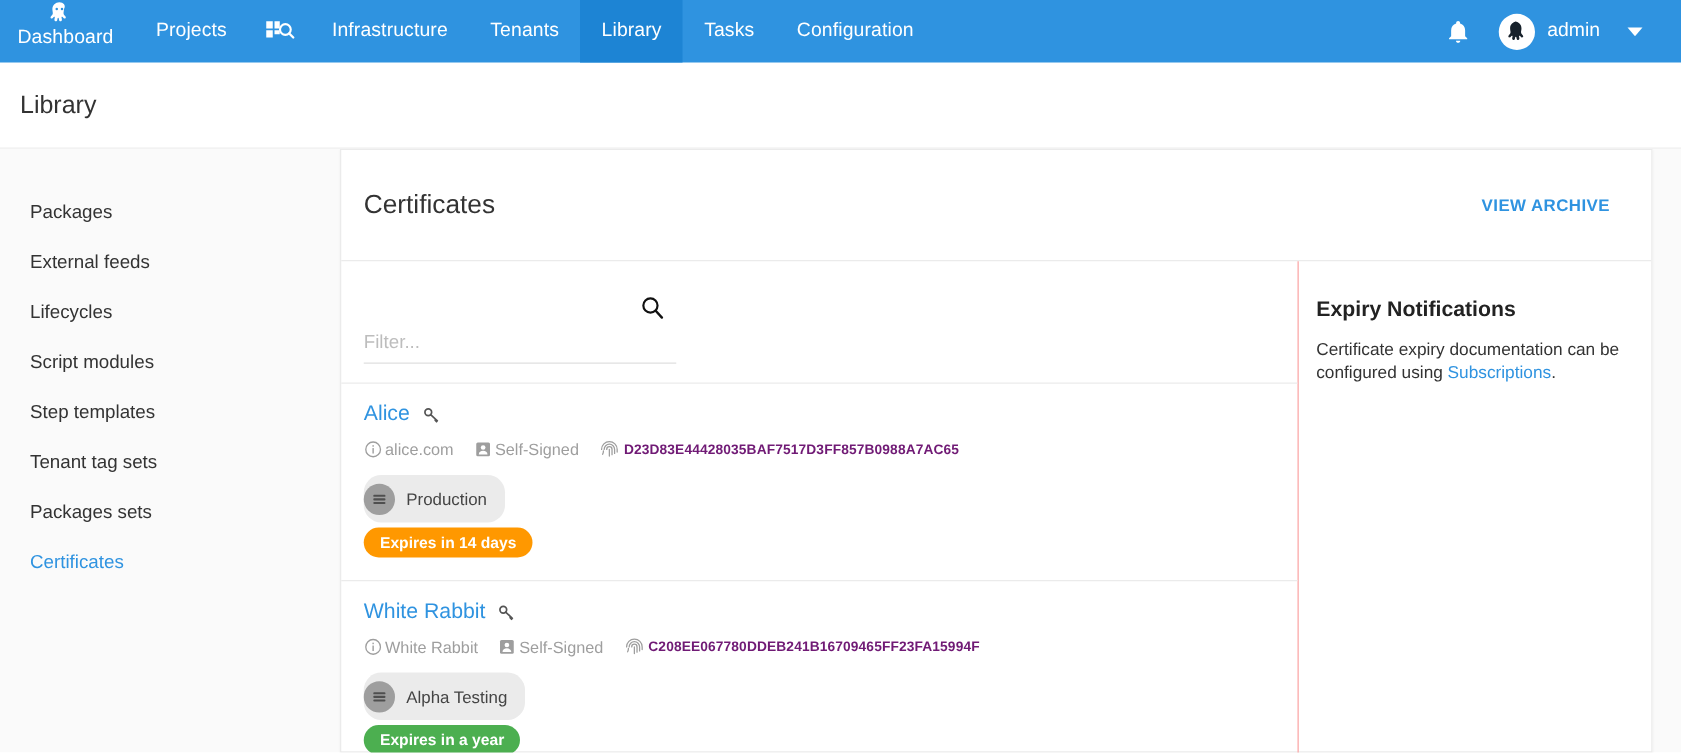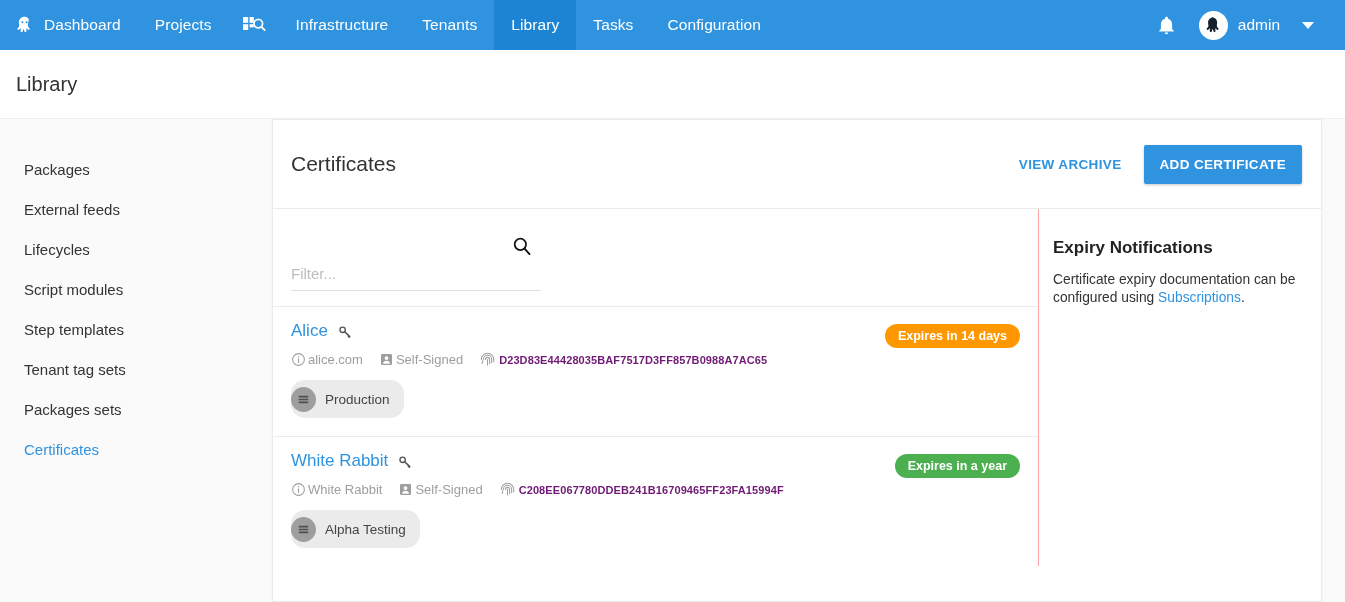--- a/index.html
+++ b/index.html
@@ -23,21 +23,21 @@
   .nav-item {
     display: flex;
     align-items: center;
     padding: 0 17px;
     font-size: 15.5px;
     color: #ffffff;
     white-space: nowrap;
     cursor: pointer;
     letter-spacing: .1px;
   }
-  .nav-item.first { padding-left: 14px; }
+  .nav-item.first { padding-left: 14px; flex-direction: column; }
   .nav-item.active { background: #1d84d4; }
   .octo-logo {
     width: 21px; height: 21px;
     margin-right: 9px;
     flex: 0 0 auto;
     display: block;
   }
   .nav-grid-search { padding: 0 13px; }
 
   .nav-right {
@@ -187,20 +187,21 @@
   }
   .filter-input::placeholder { color: #bdbdbd; }
 
   
   .cert-row {
     padding: 13px 18px 18px 18px;
     border-top: 1px solid #ebebeb;
     display: flex;
     align-items: flex-start;
     cursor: pointer;
+    flex-direction: column;
   }
   .cert-main { flex: 1; min-width: 0; }
   .cert-name-line { display: flex; align-items: center; }
   .cert-name {
     color: #2f93e0;
     font-size: 17px;
     line-height: 22px;
   }
   .key-icon { margin-left: 10px; display: flex; align-items: center; }
   .cert-meta {
@@ -369,21 +370,20 @@
     </div>
   </nav>
 
   <div class="main-area">
     <div class="card">
 
       <div class="card-header">
         <div class="card-title">Certificates</div>
         <div class="card-actions">
           <button class="link-btn">VIEW ARCHIVE</button>
-          <button class="primary-btn">ADD CERTIFICATE</button>
         </div>
       </div>
 
       <div class="card-cols">
 
         <div class="list-col">
 
           <div class="filter-wrap">
             <span class="filter-search-icon">
               <svg width="22" height="22" viewBox="0 0 24 24">

